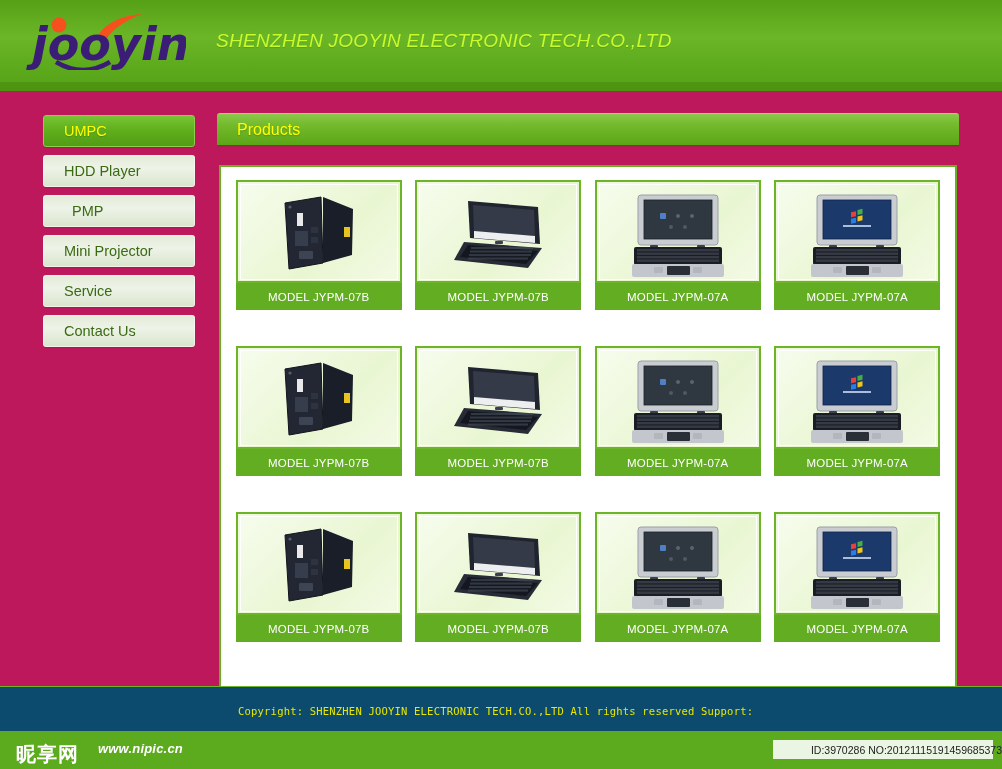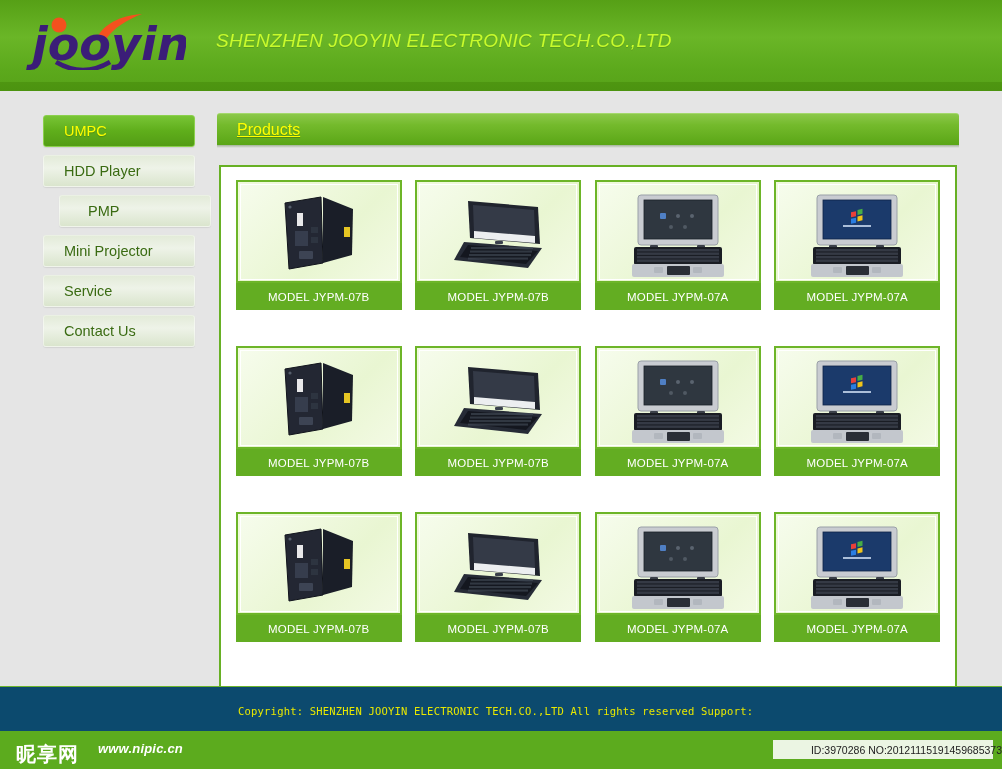--- a/index.html
+++ b/index.html
@@ -37,21 +37,21 @@
     color: #c8fb2c;
     letter-spacing: 0.3px;
     white-space: nowrap;
     text-shadow: 0 1px 0 rgba(0,0,0,0.12);
   }
 
   
   .body-area {
     position: absolute; left: 0; top: 91px;
     width: 1002px; height: 595px;
-    background: #e5e5e5;
+    background: #be185d;
   }
 
   
   .sidebar {
     position: absolute; left: 43px; top: 24px;
     width: 152px;
   }
   .nav-item {
     width: 152px; height: 32px;
     margin-bottom: 8px;
@@ -64,37 +64,36 @@
     border: 1px solid rgba(255,255,255,0.45);
     box-shadow: 0 1px 1px rgba(0,0,0,0.08);
     cursor: pointer;
   }
   .nav-item.active {
     background: linear-gradient(180deg,#78c435 0%, #5fae1b 50%, #539c15 100%);
     color: #ffff00;
     border: 1px solid #8bd04c;
     text-shadow: 0 1px 1px rgba(0,0,0,0.18);
   }
-  .nav-item.pmp { padding-left: 28px; margin-left: 16px; }
+  .nav-item.pmp { padding-left: 28px; }
 
   
   .products-bar {
     position: absolute; left: 217px; top: 22px;
     width: 742px; height: 32px;
     border-radius: 3px 3px 0 0;
     background: linear-gradient(180deg,#8bc84a 0%, #74ba2c 35%, #5aa616 100%);
     border-top: 1px solid #a3d86b;
     display: flex; align-items: center;
   }
   .products-bar .title {
     margin-left: 20px;
     font-size: 16px;
     color: #ffff00;
     text-shadow: 0 1px 1px rgba(0,0,0,0.2);
-    text-decoration: underline;
   }
   .products-bar-shadow {
     position: absolute; left: 217px; top: 54px;
     width: 742px; height: 3px;
     background: linear-gradient(180deg, rgba(40,85,10,0.35), rgba(92,171,30,0));
   }
 
   
   .panel {
     position: absolute; left: 219px; top: 74px;

